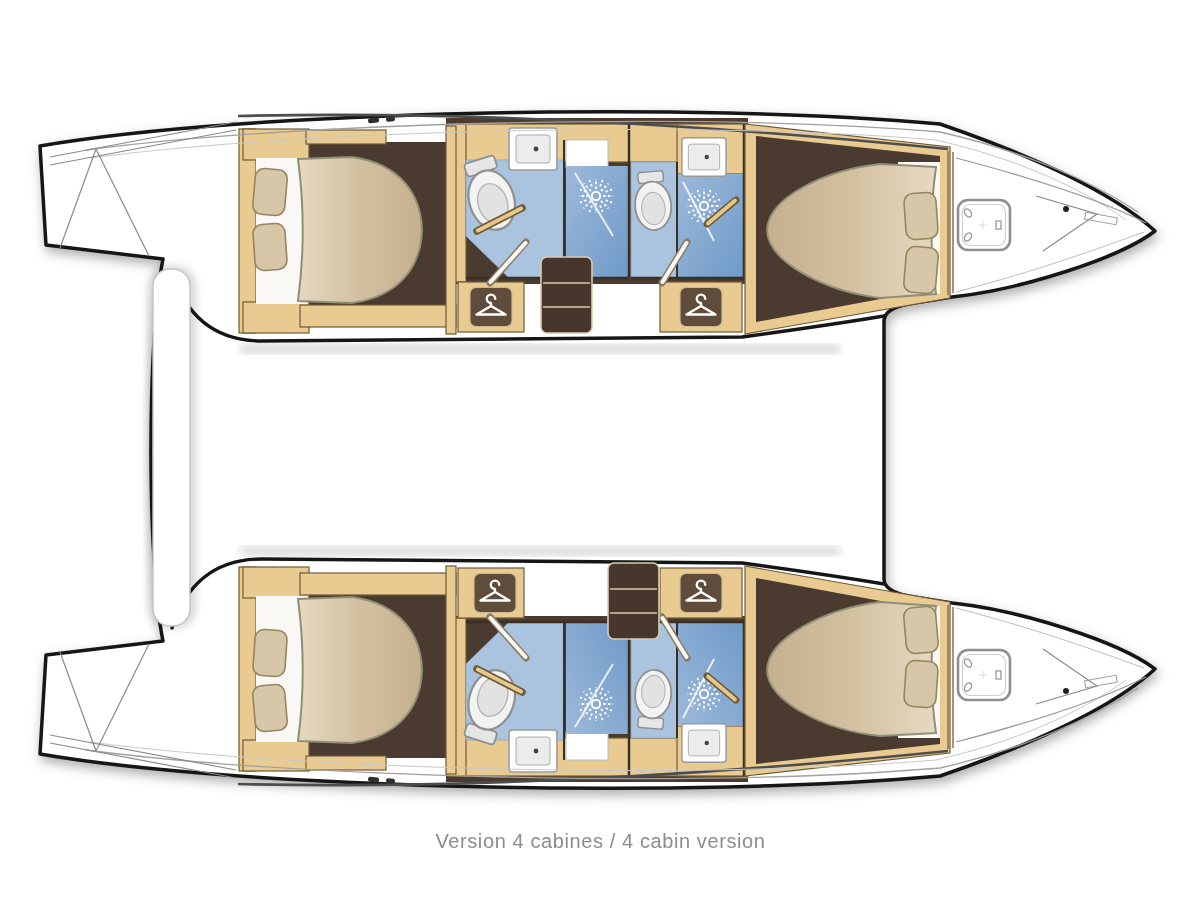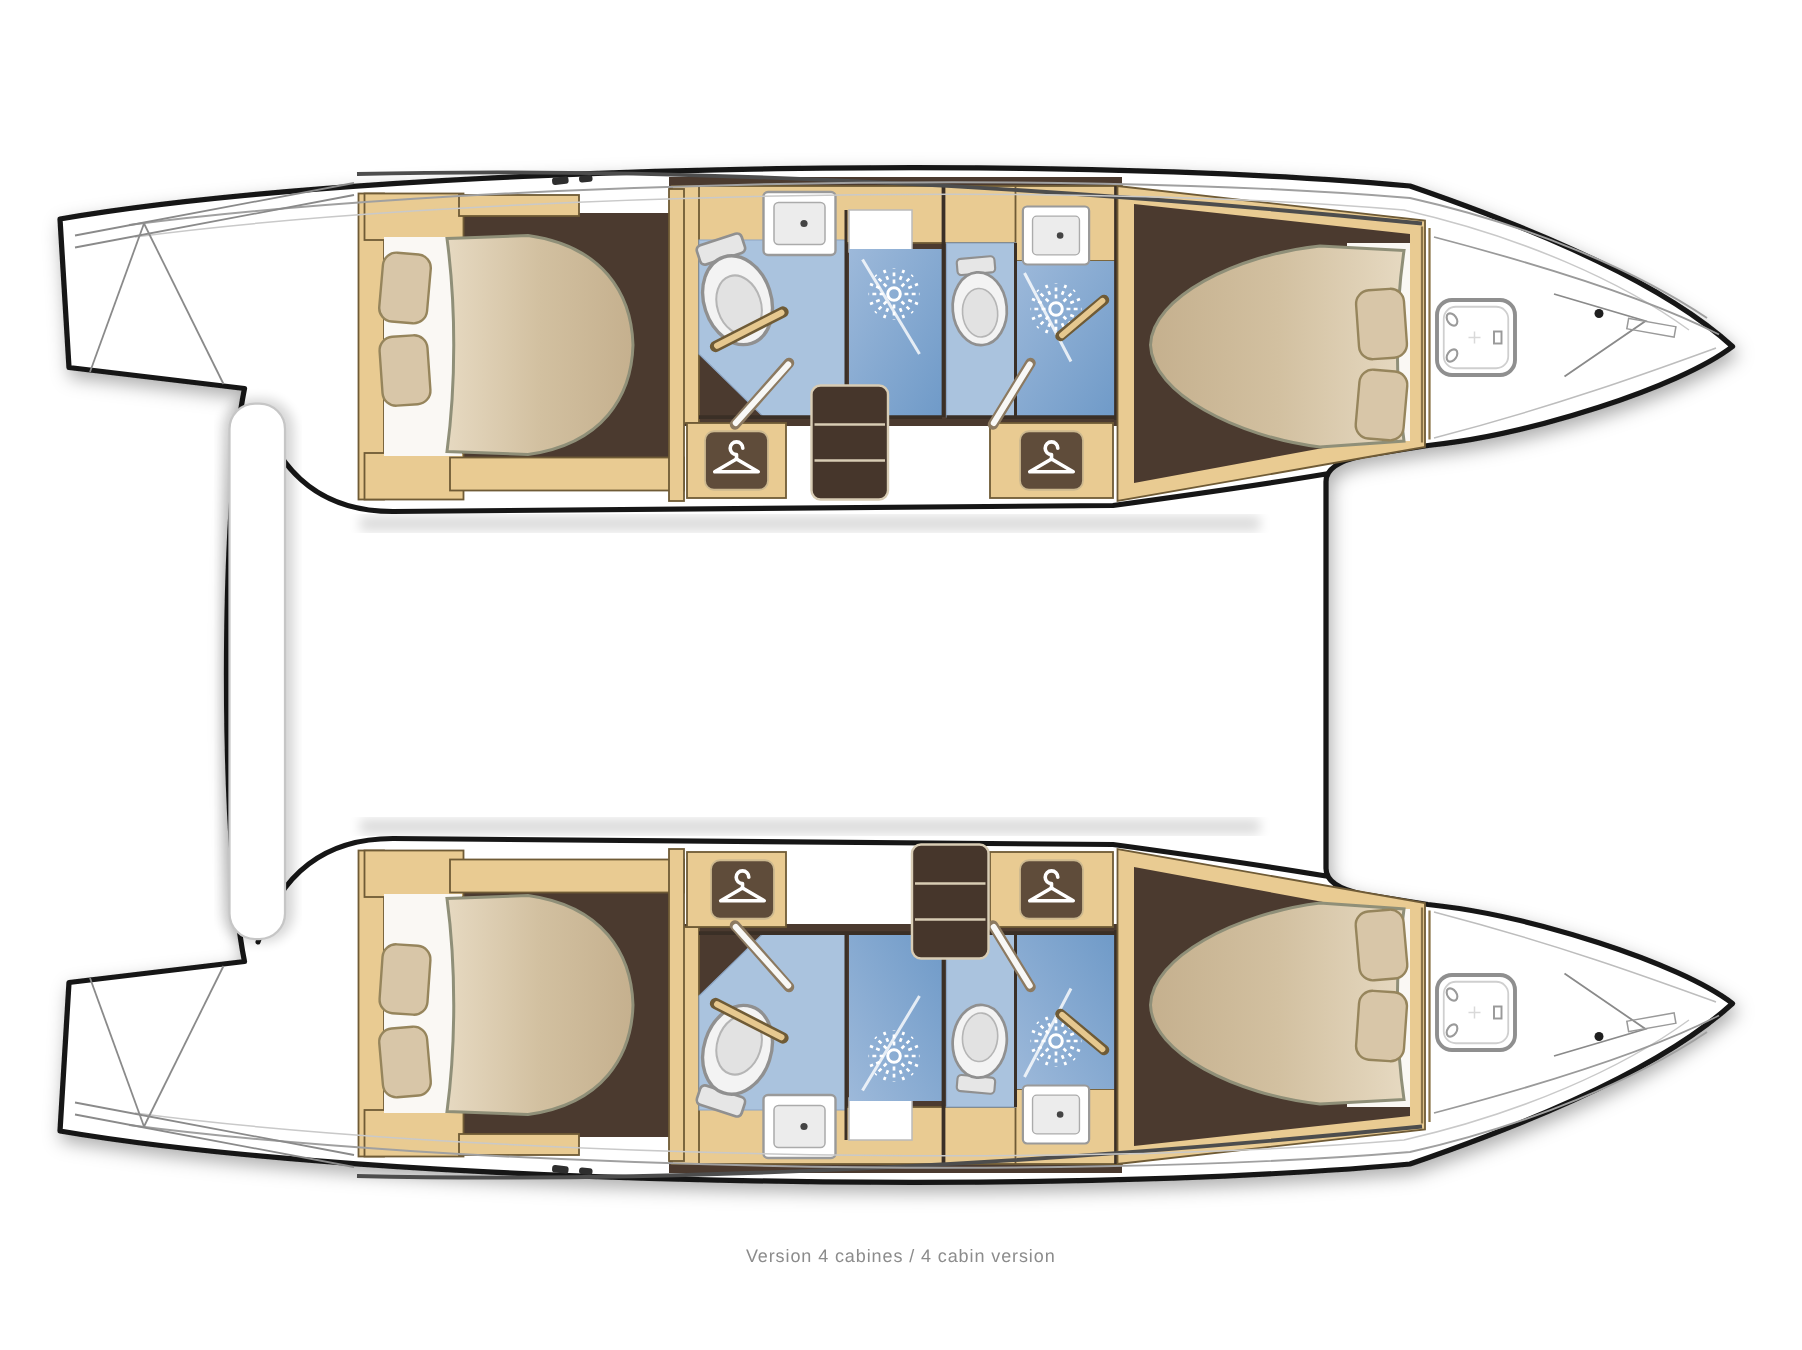--- a/index.html
+++ b/index.html
@@ -1,19 +1,19 @@
 <!DOCTYPE html>
 <html style="--hull_outline: #161616; --deck_white: #ffffff; --wood: #e9cb92; --wood_border: #6f5b36; --floor_brown: #4b3a2f; --bed_beige: #d2c0a0; --pillow: #d8c6a8; --bath_blue: #aac3de; --shower_blue: #7fa6cf; --fixture_grey: #f0f0f0; --caption_grey: #8c8c8c;"><head>
 <meta charset="utf-8">
 <style>
   html,body{margin:0;padding:0;background:#fff;}
   .stage{position:relative;width:1201px;height:900px;background:#fff;overflow:hidden;
          font-family:"Liberation Sans",sans-serif;}
   .caption{position:absolute;left:0;right:0;top:830px;text-align:center;
-           font-size:12px;color:var(--caption_grey,#8c8c8c);letter-spacing:.6px;}
+           font-size:20px;color:var(--caption_grey,#8c8c8c);letter-spacing:.6px;}
   svg{position:absolute;left:0;top:0;}
   .silhouette{fill:#ffffff;stroke:var(--hull_outline,#161616);stroke-width:3.5;stroke-linejoin:round;}
   .wood{fill:var(--wood,#e9cb92);stroke:var(--wood_border,#6f5b36);stroke-width:1.2;}
   .floor{fill:var(--floor_brown,#4b3a2f);}
   .bath{fill:var(--bath_blue,#aac3de);stroke:#8da6c4;stroke-width:.8;}
   .wallline{stroke:#3a2f26;fill:none;}
   .innerline{stroke:var(--hull_outline,#161616);stroke-width:3.4;fill:none;stroke-linecap:round;}
   .thin{stroke:#a0a0a0;stroke-width:1.3;fill:none;}
   .thinner{stroke:#c9c9c9;stroke-width:1;fill:none;}
 </style>

